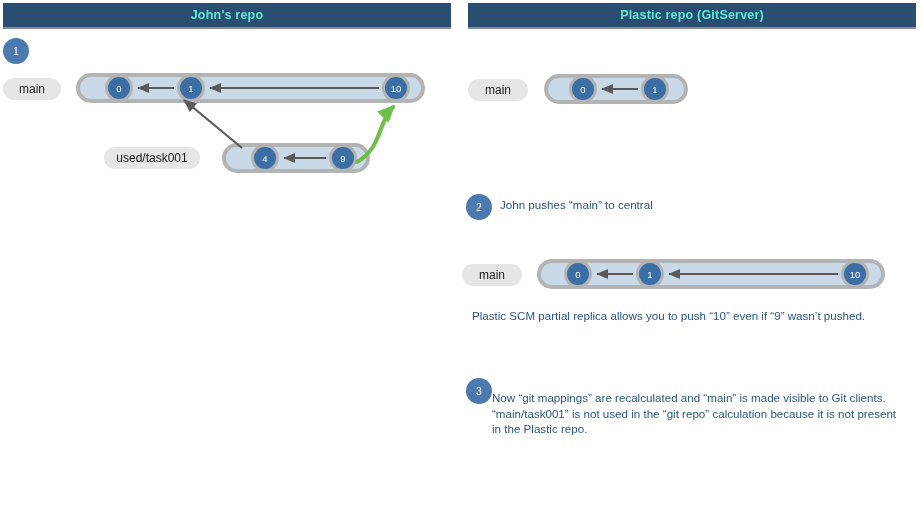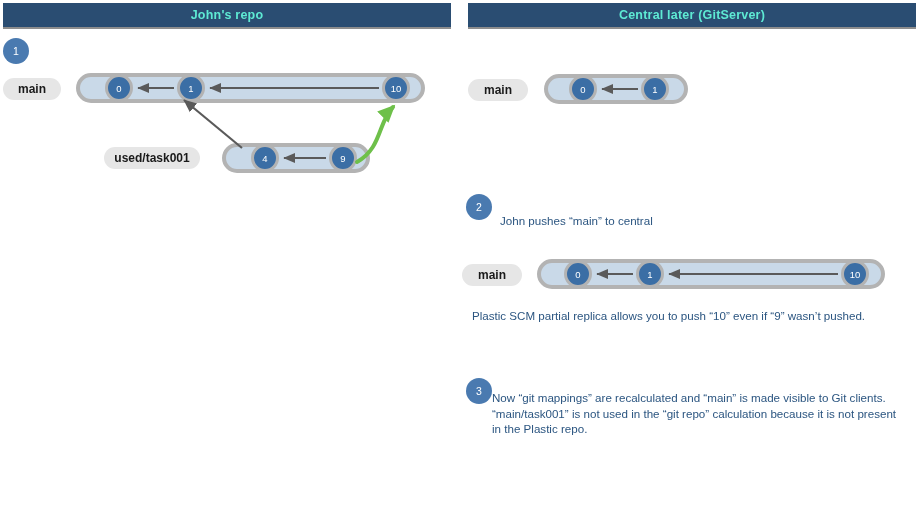--- a/index.html
+++ b/index.html
@@ -47,21 +47,21 @@
   }
 
   
   .branch-pill {
     position: absolute;
     height: 22px;
     border-radius: 11px;
     background: #e6e6e6;
     color: #1a1a1a;
     font-size: 12px;
-    font-weight: bold;
+    font-weight: normal;
     display: flex;
     align-items: center;
     justify-content: center;
     padding: 0 10px;
     box-sizing: border-box;
     white-space: nowrap;
   }
 
   
   .capsule {
@@ -104,21 +104,21 @@
     font-family: "Liberation Sans", sans-serif;
   }
 </style>
 </head>
 <body>
 
 <div class="stage">
 
   <div class="panel-header" id="hdr-left">John's repo</div>
 
-  <div class="panel-header" id="hdr-right">Central later (GitServer)</div>
+  <div class="panel-header" id="hdr-right">Plastic repo (GitServer)</div>
 
   <div class="step-bullet" style="left:3px; top:38px;">1</div>
 
   <div class="branch-pill" style="left:3px; top:78px; width:58px;">main</div>
 
   <div class="capsule" style="left:76px; top:73px; width:349px;"></div>
 
   <div class="node" style="left:105px; top:74px;">0</div>
 
   <div class="node" style="left:177px; top:74px;">1</div>
@@ -136,21 +136,21 @@
   <div class="branch-pill" style="left:468px; top:79px; width:60px;">main</div>
 
   <div class="capsule" style="left:544px; top:74px; width:144px;"></div>
 
   <div class="node" style="left:569px; top:75px;">0</div>
 
   <div class="node" style="left:641px; top:75px;">1</div>
 
   <div class="step-bullet" style="left:466px; top:194px;">2</div>
 
-  <div class="para" style="left:500px; top:197px; width:400px;margin-top:16px;">John pushes “main” to central</div>
+  <div class="para" style="left:500px; top:197px; width:400px;">John pushes “main” to central</div>
 
   <div class="branch-pill" style="left:462px; top:264px; width:60px;">main</div>
 
   <div class="capsule" style="left:537px; top:259px; width:348px;"></div>
 
   <div class="node" style="left:564px; top:260px;">0</div>
 
   <div class="node" style="left:636px; top:260px;">1</div>
 
   <div class="node" style="left:841px; top:260px;">10</div>

